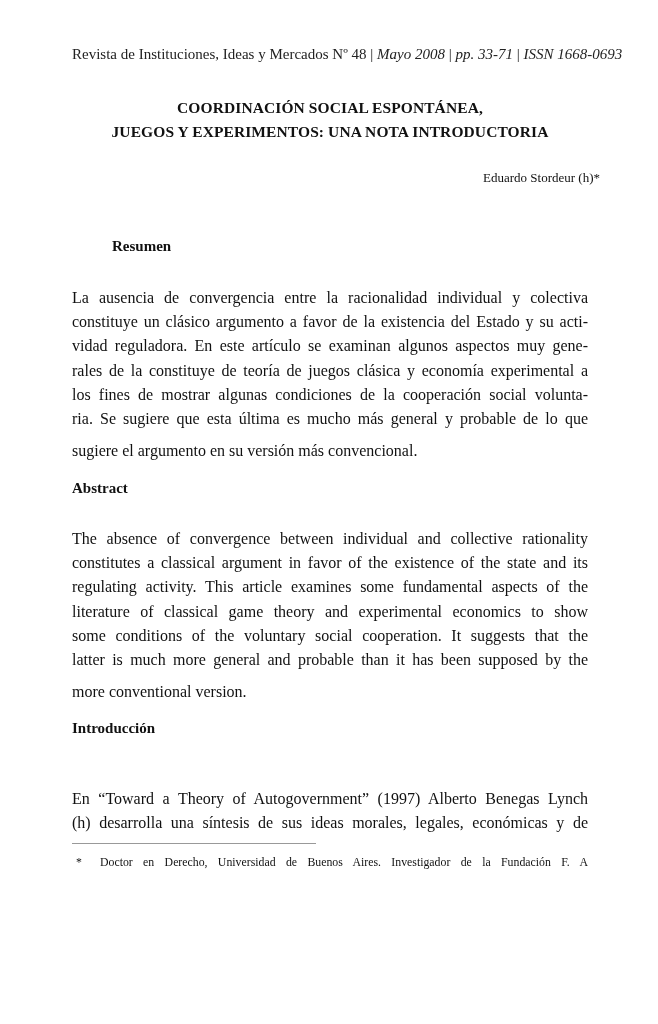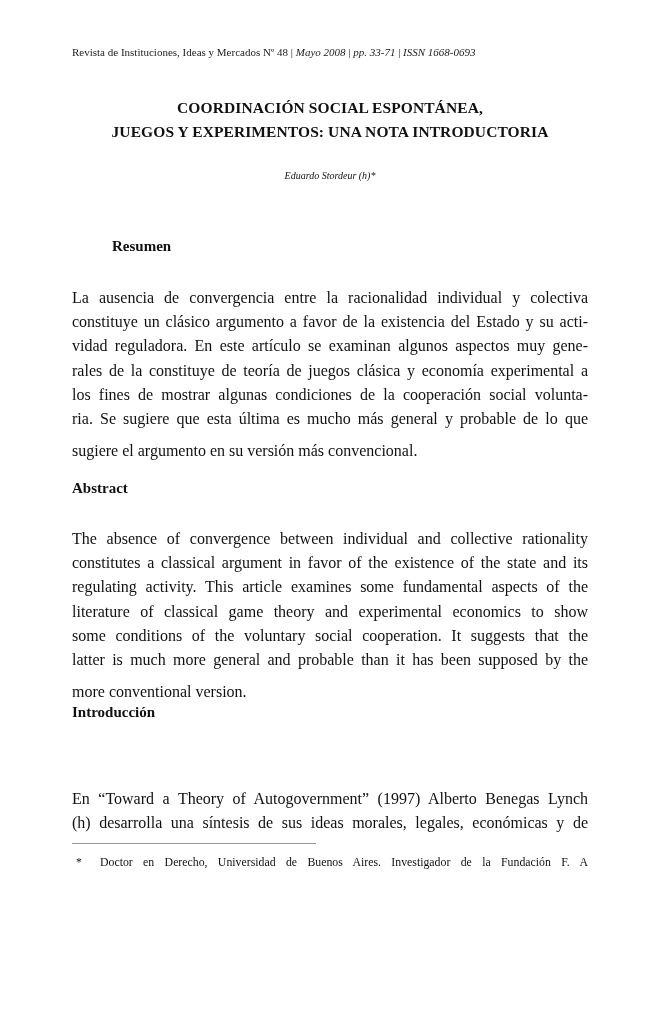--- a/index.html
+++ b/index.html
@@ -1,21 +1,21 @@
 <!DOCTYPE html>
 <html><head>
 <meta charset="utf-8">
 <style>
   html, body { margin: 0; padding: 0; background: #ffffff; }
   body { width: 658px; height: 1024px; position: relative; overflow: hidden; color: #111; font-family: "Liberation Serif", "DejaVu Serif", serif; }
   .page { position: absolute; left: 0; top: 0; width: 658px; height: 1024px; background: #fff; }
-  .running-header { position: absolute; top: 46px; left: 72px; width: 516px; text-align: left; font-size: 11px; color: #222; white-space: nowrap; }
+  .running-header { position: absolute; top: 46px; left: 72px; width: 516px; text-align: center; font-size: 15px; color: #222; white-space: nowrap; }
   .running-header .it { font-style: italic; }
   .title { position: absolute; top: 96px; left: 60px; width: 540px; text-align: center; font-weight: bold; font-size: 15.5px; line-height: 24px; letter-spacing: 0.1px; }
-  .author { position: absolute; top: 170px; left: 60px; width: 540px; text-align: center; font-style: italic; font-size: 10px; }
+  .author { position: absolute; top: 170px; left: 60px; width: 540px; text-align: right; font-size: 13px; }
   .heading { position: absolute; left: 72px; font-weight: bold; font-size: 15px; }
   .para { position: absolute; left: 72px; width: 516px; font-size: 16px; line-height: 24.2px; text-align: justify; }
   .para .line { display: block; text-align: justify; text-align-last: justify; white-space: nowrap; height: 24.2px; }
   .para .line.last { text-align-last: left; margin-top: 8px; }
   .fn-rule { position: absolute; top: 843px; left: 72px; width: 244px; height: 0; border-top: 1px solid #999; }
   .footnote { position: absolute; top: 853px; left: 76px; width: 512px; font-size: 11.8px; line-height: 18px; }
   .footnote .mark { position: absolute; left: 0; top: 0; }
   .footnote .fn-text { position: absolute; left: 24px; width: 488px; }
   .footnote .fn-text .line { display: block; white-space: nowrap; }
   .footnote .fn-text .line.j { text-align: justify; text-align-last: justify; }
@@ -49,21 +49,21 @@
   <div class="para" style="top:527px;">
     <span class="line">The absence of convergence between individual and collective rationality</span>
     <span class="line">constitutes a classical argument in favor of the existence of the state and its</span>
     <span class="line">regulating activity. This article examines some fundamental aspects of the</span>
     <span class="line">literature of classical game theory and experimental economics to show</span>
     <span class="line">some conditions of the voluntary social cooperation. It suggests that the</span>
     <span class="line">latter is much more general and probable than it has been supposed by the</span>
     <span class="line last">more conventional version.</span>
   </div>
 
-  <div class="heading" style="top:704px;">Introducción</div>
+  <div class="heading" style="top:720px;">Introducción</div>
   <div class="para" style="top:766px;margin-top:21px;">
     <span class="line">En “Toward a Theory of Autogovernment” (1997) Alberto Benegas Lynch</span>
     <span class="line">(h) desarrolla una síntesis de sus ideas morales, legales, económicas y de</span>
   </div>
 
   <div class="fn-rule"></div>
 
   <div class="footnote">
     <span class="mark">*</span>
     <div class="fn-text">

